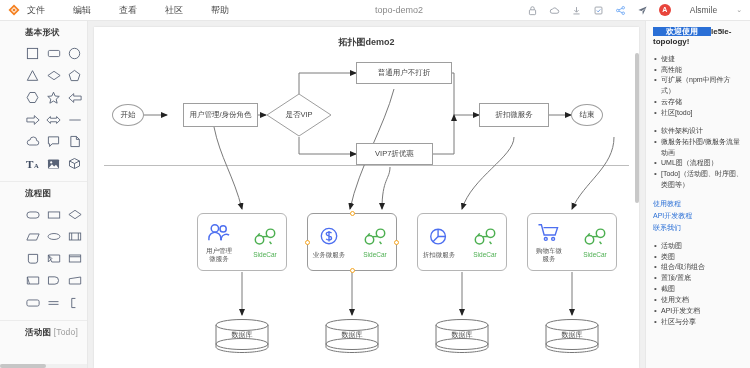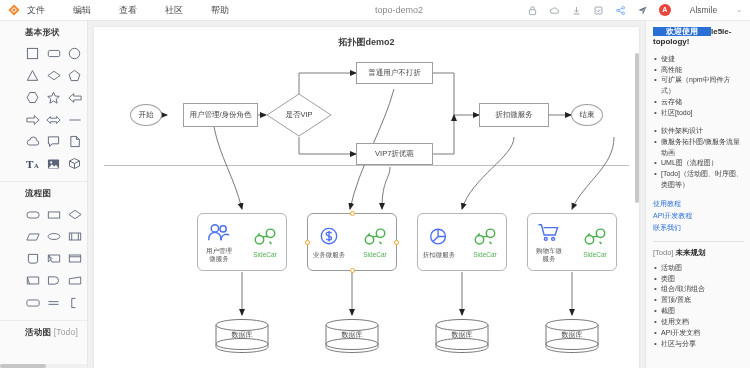--- a/index.html
+++ b/index.html
@@ -461,36 +461,36 @@
             <path d="M296,140 C296,152 288,152 288,182" stroke="#7a7a7a"></path>
             <path d="M520,110 C520,140 490,155 478,182"></path>
 
             <line x1="148" y1="245" x2="148" y2="288"></line>
             <line x1="258" y1="245" x2="258" y2="288"></line>
             <line x1="368" y1="245" x2="368" y2="288"></line>
             <line x1="478" y1="245" x2="478" y2="288"></line>
           </g>
         </svg>
 
-        <div class="node oval" style="left:36px;top:77px;width:32px;height:22px;">
+        <div class="node oval" style="left:18px;top:77px;width:32px;height:22px;">
           <span class="lbl">开始</span>
         </div>
 
         <div class="node rect" style="left:89px;top:76px;width:75px;height:24px;">
           <span class="lbl">用户管理/身份角色</span>
         </div>
 
         <div class="node diamond-wrap" style="left:172px;top:66px;width:66px;height:44px;">
           <svg width="66" height="44" viewBox="0 0 66 44">
               <polygon points="33,1 65,22 33,43 1,22" fill="#fff" stroke="#9e9e9e" stroke-width="1"></polygon>
             </svg>
           <span class="lbl">是否VIP</span>
         </div>
 
-        <div class="node rect" style="left:262px;top:35px;width:77px;height:22px;">
+        <div class="node rect" style="left:262px;top:35px;width:96px;height:22px;">
           <span class="lbl">普通用户不打折</span>
         </div>
 
         <div class="node rect" style="left:262px;top:116px;width:77px;height:22px;">
           <span class="lbl">VIP7折优惠</span>
         </div>
 
         <div class="node rect" style="left:385px;top:76px;width:70px;height:24px;">
           <span class="lbl">折扣微服务</span>
         </div>
@@ -637,24 +637,20 @@
         <li>UML图（流程图）</li>
         <li>[Todo]（活动图、时序图、类图等）</li>
       </ul>
 
       <div class="rp-links">
         <a>使用教程</a>
         <a>API开发教程</a>
         <a>联系我们</a>
       </div>
 
-      <div class="rp-sub">
-        <span class="dim">[Todo]</span>
-        <span>未来规划</span>
-      </div>
 
       <ul class="rp-list">
         <li>活动图</li>
         <li>类图</li>
         <li>组合/取消组合</li>
         <li>置顶/置底</li>
         <li>截图</li>
         <li>使用文档</li>
         <li>API开发文档</li>
         <li>社区与分享</li>

